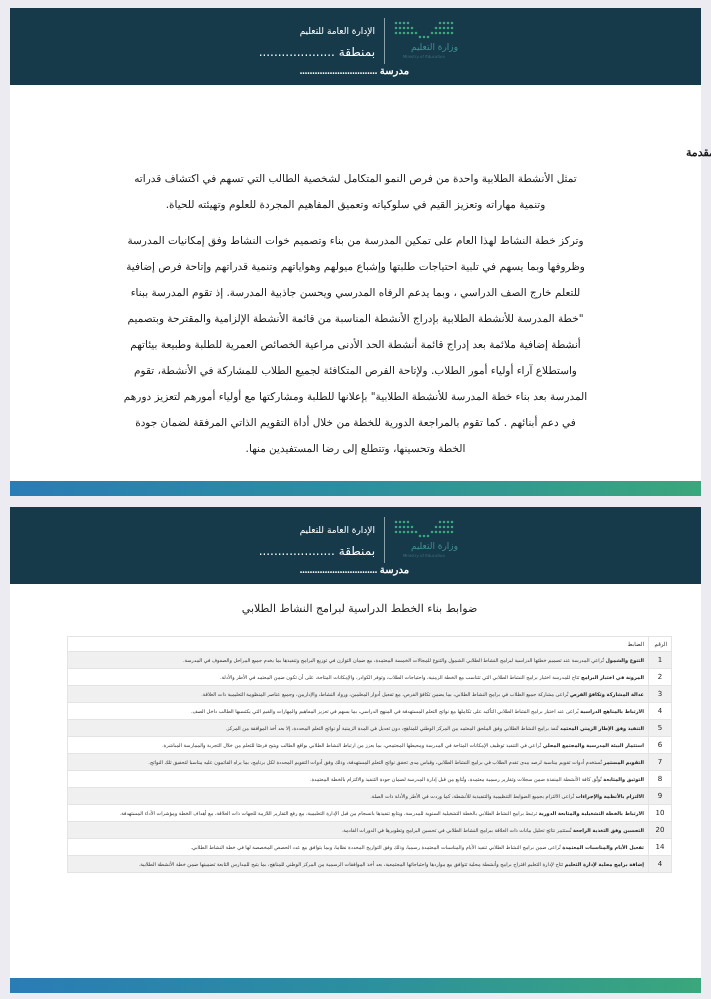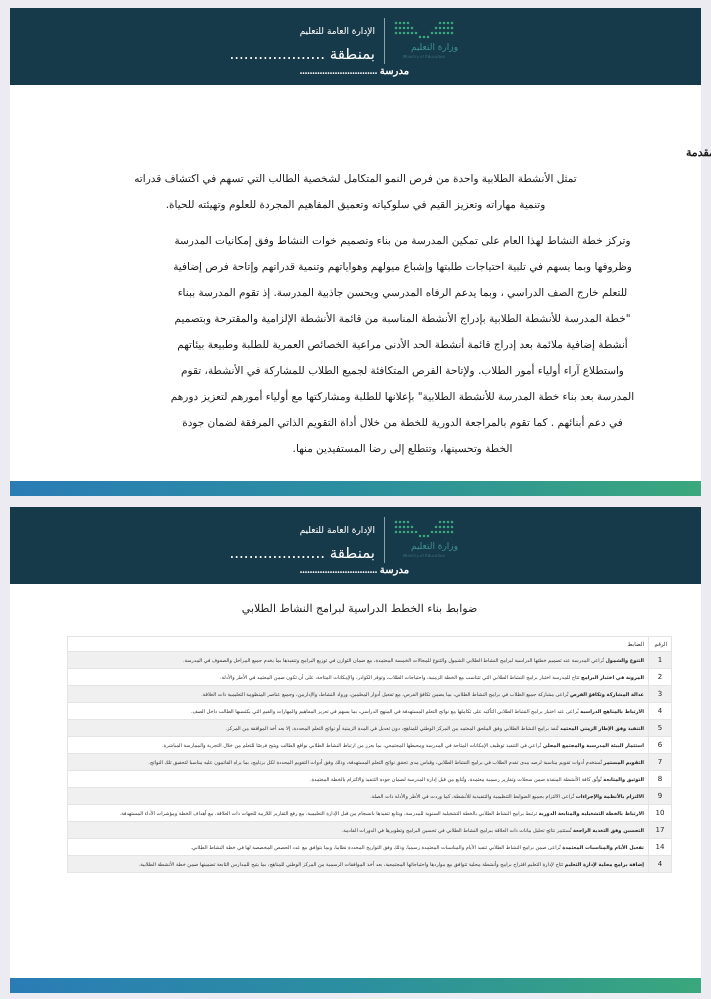--- a/index.html
+++ b/index.html
@@ -7,29 +7,29 @@
   .page { position:absolute; left:10px; width:691px; background:#ffffff; }
   #page1 { top:8px; height:488px; }
   #page2 { top:507px; height:486px; }
   .hdr { position:absolute; left:0; top:0; width:691px; height:77px; background:#173a4b; }
   .logo { position:absolute; left:380px; top:10px; width:68px; height:46px; }
   .logo .dots { position:absolute; left:2px; top:2px; width:64px; height:20px; }
   .logo .wm { position:absolute; left:0; top:24px; width:68px; font-size:9px; color:#3d8f8d; text-align:right; white-space:nowrap; direction:rtl; }
   .logo .wm2 { position:absolute; left:0; top:36px; width:68px; font-size:4px; color:#3f6f78; text-align:center; white-space:nowrap; }
   .vsep { position:absolute; left:374px; top:10px; width:1px; height:46px; background:#8aa2ac; }
   .h-admin { position:absolute; right:326px; top:18px; color:#ffffff; font-size:9px; direction:rtl; white-space:nowrap; }
-  .h-region { position:absolute; right:326px; top:37px; color:#ffffff; font-size:15px; direction:rtl; white-space:nowrap; }
+  .h-region { position:absolute; right:326px; top:37px; color:#ffffff; font-size:12px; direction:rtl; white-space:nowrap; }
   .h-school { position:absolute; right:292px; top:57px; color:#ffffff; font-size:10px; font-weight:bold; direction:rtl; white-space:nowrap;font-family:Liberation Serif, serif; }
   .bar { position:absolute; left:0; width:691px; height:15px; background:linear-gradient(90deg,#2a7cb6 0%,#2b8f9f 50%,#3aa77c 100%); }
   #page1 .bar { top:473px; }
   #page2 .bar { top:471px; }
   .intro-title { position:absolute; left:14px; width:691px; top:138px; text-align:right; font-family:"DejaVu Serif", serif; font-weight:bold; font-size:11px; color:#1a1a1a; direction:rtl; }
   .para { position:absolute; left:110px; width:471px; text-align:center; font-family:"DejaVu Serif", serif; font-size:10.5px; line-height:26px; color:#1a1a1a; direction:rtl; }
   #para1 { top:157px; }
-  #para2 { top:219px;margin-left:47px; }
+  #para2 { top:219px; }
   .tbl-title { position:absolute; left:0; width:699px; top:95px; text-align:center; font-family:"DejaVu Serif", serif; font-size:11px; color:#222; direction:rtl; }
   table.rules { position:absolute; left:57px; top:129px; width:605px; border-collapse:collapse; direction:rtl; font-size:5px; color:#333; }
   table.rules th { height:14px; font-weight:normal; text-align:right; padding:0 4px; border:1px solid #e4e4e4; background:#fff; font-size:5.5px; }
   table.rules td { height:16px; padding:0 4px; border:1px solid #e4e4e4; white-space:nowrap; overflow:hidden; text-align:right; }
   table.rules td.num { width:14px; text-align:center; font-size:7px; color:#222; }
   table.rules tr.odd td { background:#f0f0f0; }
   table.rules b { font-weight:bold; color:#222; }
 </style>
 </head>
 <body>
@@ -183,21 +183,21 @@
         </tr>
         <tr class="odd">
           <td class="num">9</td>
           <td><b>الالتزام بالأنظمة والإجراءات</b> <span>تُراعى الالتزام بجميع الضوابط التنظيمية والتنفيذية للأنشطة، كما وردت في الأطر والأدلة ذات الصلة.</span></td>
         </tr>
         <tr>
           <td class="num">10</td>
           <td><b>الارتباط بالخطة التشغيلية والمتابعة الدورية</b> <span>ترتبط برامج النشاط الطلابي بالخطة التشغيلية السنوية للمدرسة، ويتابع تنفيذها بانسجام من قبل الإدارة التعليمية، مع رفع التقارير اللازمة للجهات ذات العلاقة، مع أهداف الخطة ومؤشرات الأداء المستهدفة.</span></td>
         </tr>
         <tr class="odd">
-          <td class="num">17</td>
+          <td class="num">20</td>
           <td><b>التحسين وفق التغذية الراجعة</b> <span>تُستثمر نتائج تحليل بيانات ذات العلاقة ببرامج النشاط الطلابي في تحسين البرامج وتطويرها في الدورات القادمة.</span></td>
         </tr>
         <tr>
           <td class="num">14</td>
           <td><b>تفعيل الأيام والمناسبات المعتمدة</b> <span>تُراعى ضمن برامج النشاط الطلابي تنفيذ الأيام والمناسبات المعتمدة رسميا، وذلك وفق التواريخ المحددة نظاما، وبما يتوافق مع عدد الحصص المخصصة لها في خطة النشاط الطلابي.</span></td>
         </tr>
         <tr class="odd">
           <td class="num">4</td>
           <td><b>إضافة برامج محلية لإدارة التعليم</b> <span>تتاح لإدارة التعليم اقتراح برامج وأنشطة محلية تتوافق مع مواردها واحتياجاتها المجتمعية، بعد أخذ الموافقات الرسمية من المركز الوطني للمناهج، بما يتيح للمدارس التابعة تضمينها ضمن خطة الأنشطة الطلابية.</span></td>
         </tr>

